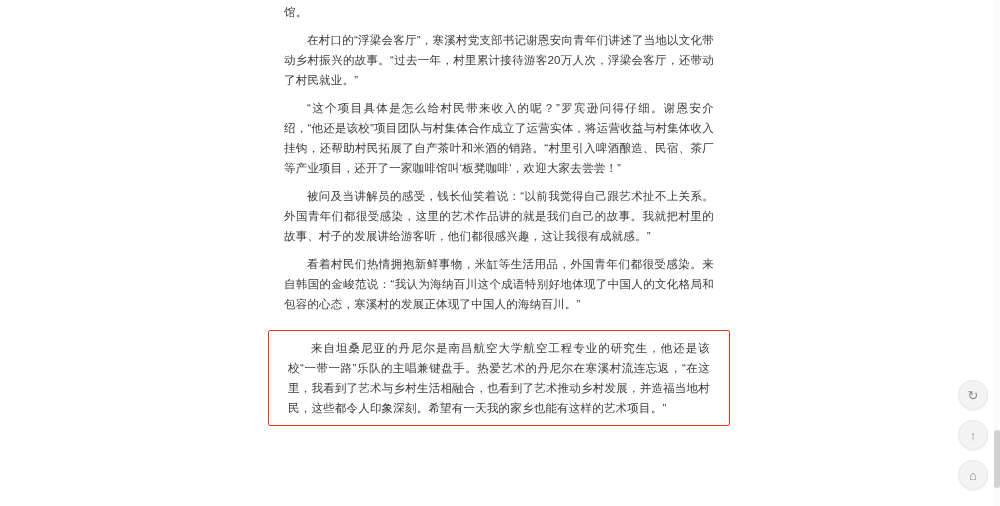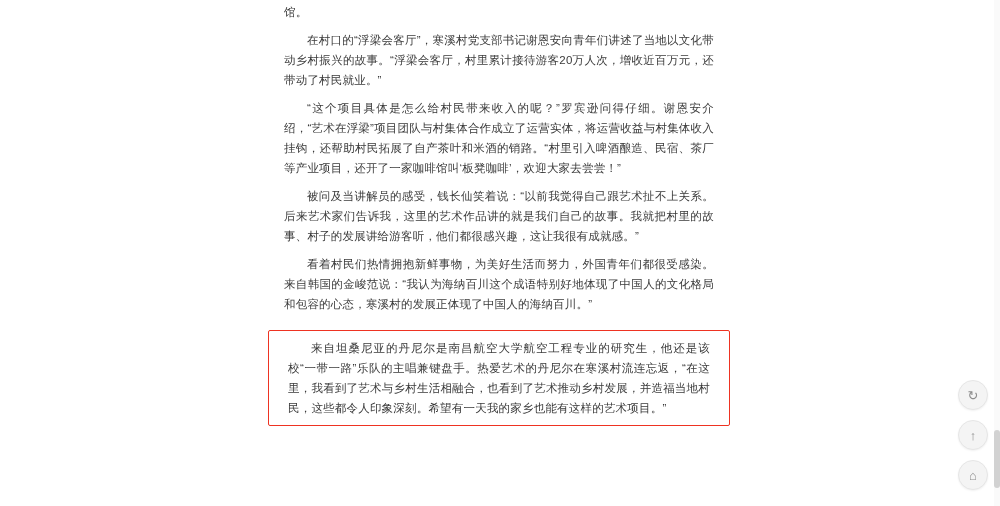--- a/index.html
+++ b/index.html
@@ -99,24 +99,24 @@
   }
 </style>
 </head>
 <body>
 
 <div class="page">
 
   <div class="article">
 
     <p class="para first">馆。</p>
-    <p class="para indent">在村口的“浮梁会客厅”，寒溪村党支部书记谢恩安向青年们讲述了当地以文化带动乡村振兴的故事。“浮梁会客厅，村里累计接待游客20万人次，增收近百万元，还带动了村民就业。”</p>
-    <p class="para indent">“这个项目具体是怎么给村民带来收入的呢？”罗宾逊问得仔细。谢恩安介绍，“艺术在浮梁”项目团队与村集体合作成立了运营实体，将运营收益与村集体收入挂钩，还帮助村民拓展了自产茶叶和米酒的销路。“村里引入啤酒酿造、民宿、茶厂等产业项目，还开了一家咖啡馆叫‘板凳咖啡’，欢迎大家去尝尝！”</p>
-    <p class="para indent">被问及当讲解员的感受，钱长仙笑着说：“以前我觉得自己跟艺术扯不上关系。后来艺术家们告诉我，这里的艺术作品讲的就是我们自己的故事。我就把村里的故事、村子的发展讲给游客听，他们都很感兴趣，这让我很有成就感。”</p>
-    <p class="para indent">看着村民们热情拥抱新鲜事物，为美好生活而努力，外国青年们都很受感染。来自韩国的金峻范说：“我认为海纳百川这个成语特别好地体现了中国人的文化格局和包容的心态，寒溪村的发展正体现了中国人的海纳百川。”</p>
+    <p class="para indent">在村口的“浮梁会客厅”，寒溪村党支部书记谢恩安向青年们讲述了当地以文化带动乡村振兴的故事。“过去一年，村里累计接待游客20万人次，浮梁会客厅，还带动了村民就业。”</p>
+    <p class="para indent">“这个项目具体是怎么给村民带来收入的呢？”罗宾逊问得仔细。谢恩安介绍，“他还是该校”项目团队与村集体合作成立了运营实体，将运营收益与村集体收入挂钩，还帮助村民拓展了自产茶叶和米酒的销路。“村里引入啤酒酿造、民宿、茶厂等产业项目，还开了一家咖啡馆叫‘板凳咖啡’，欢迎大家去尝尝！”</p>
+    <p class="para indent">被问及当讲解员的感受，钱长仙笑着说：“以前我觉得自己跟艺术扯不上关系。外国青年们都很受感染，这里的艺术作品讲的就是我们自己的故事。我就把村里的故事、村子的发展讲给游客听，他们都很感兴趣，这让我很有成就感。”</p>
+    <p class="para indent">看着村民们热情拥抱新鲜事物，米缸等生活用品，外国青年们都很受感染。来自韩国的金峻范说：“我认为海纳百川这个成语特别好地体现了中国人的文化格局和包容的心态，寒溪村的发展正体现了中国人的海纳百川。”</p>
 
     <div class="highlight-wrap">
       <div class="highlight-box"></div>
       <p class="para indent" style="margin:0;">来自坦桑尼亚的丹尼尔是南昌航空大学航空工程专业的研究生，他还是该校“一带一路”乐队的主唱兼键盘手。热爱艺术的丹尼尔在寒溪村流连忘返，“在这里，我看到了艺术与乡村生活相融合，也看到了艺术推动乡村发展，并造福当地村民，这些都令人印象深刻。希望有一天我的家乡也能有这样的艺术项目。”</p>
     </div>
 
   </div>
 
   <div class="fabs">
     <div class="fab">

